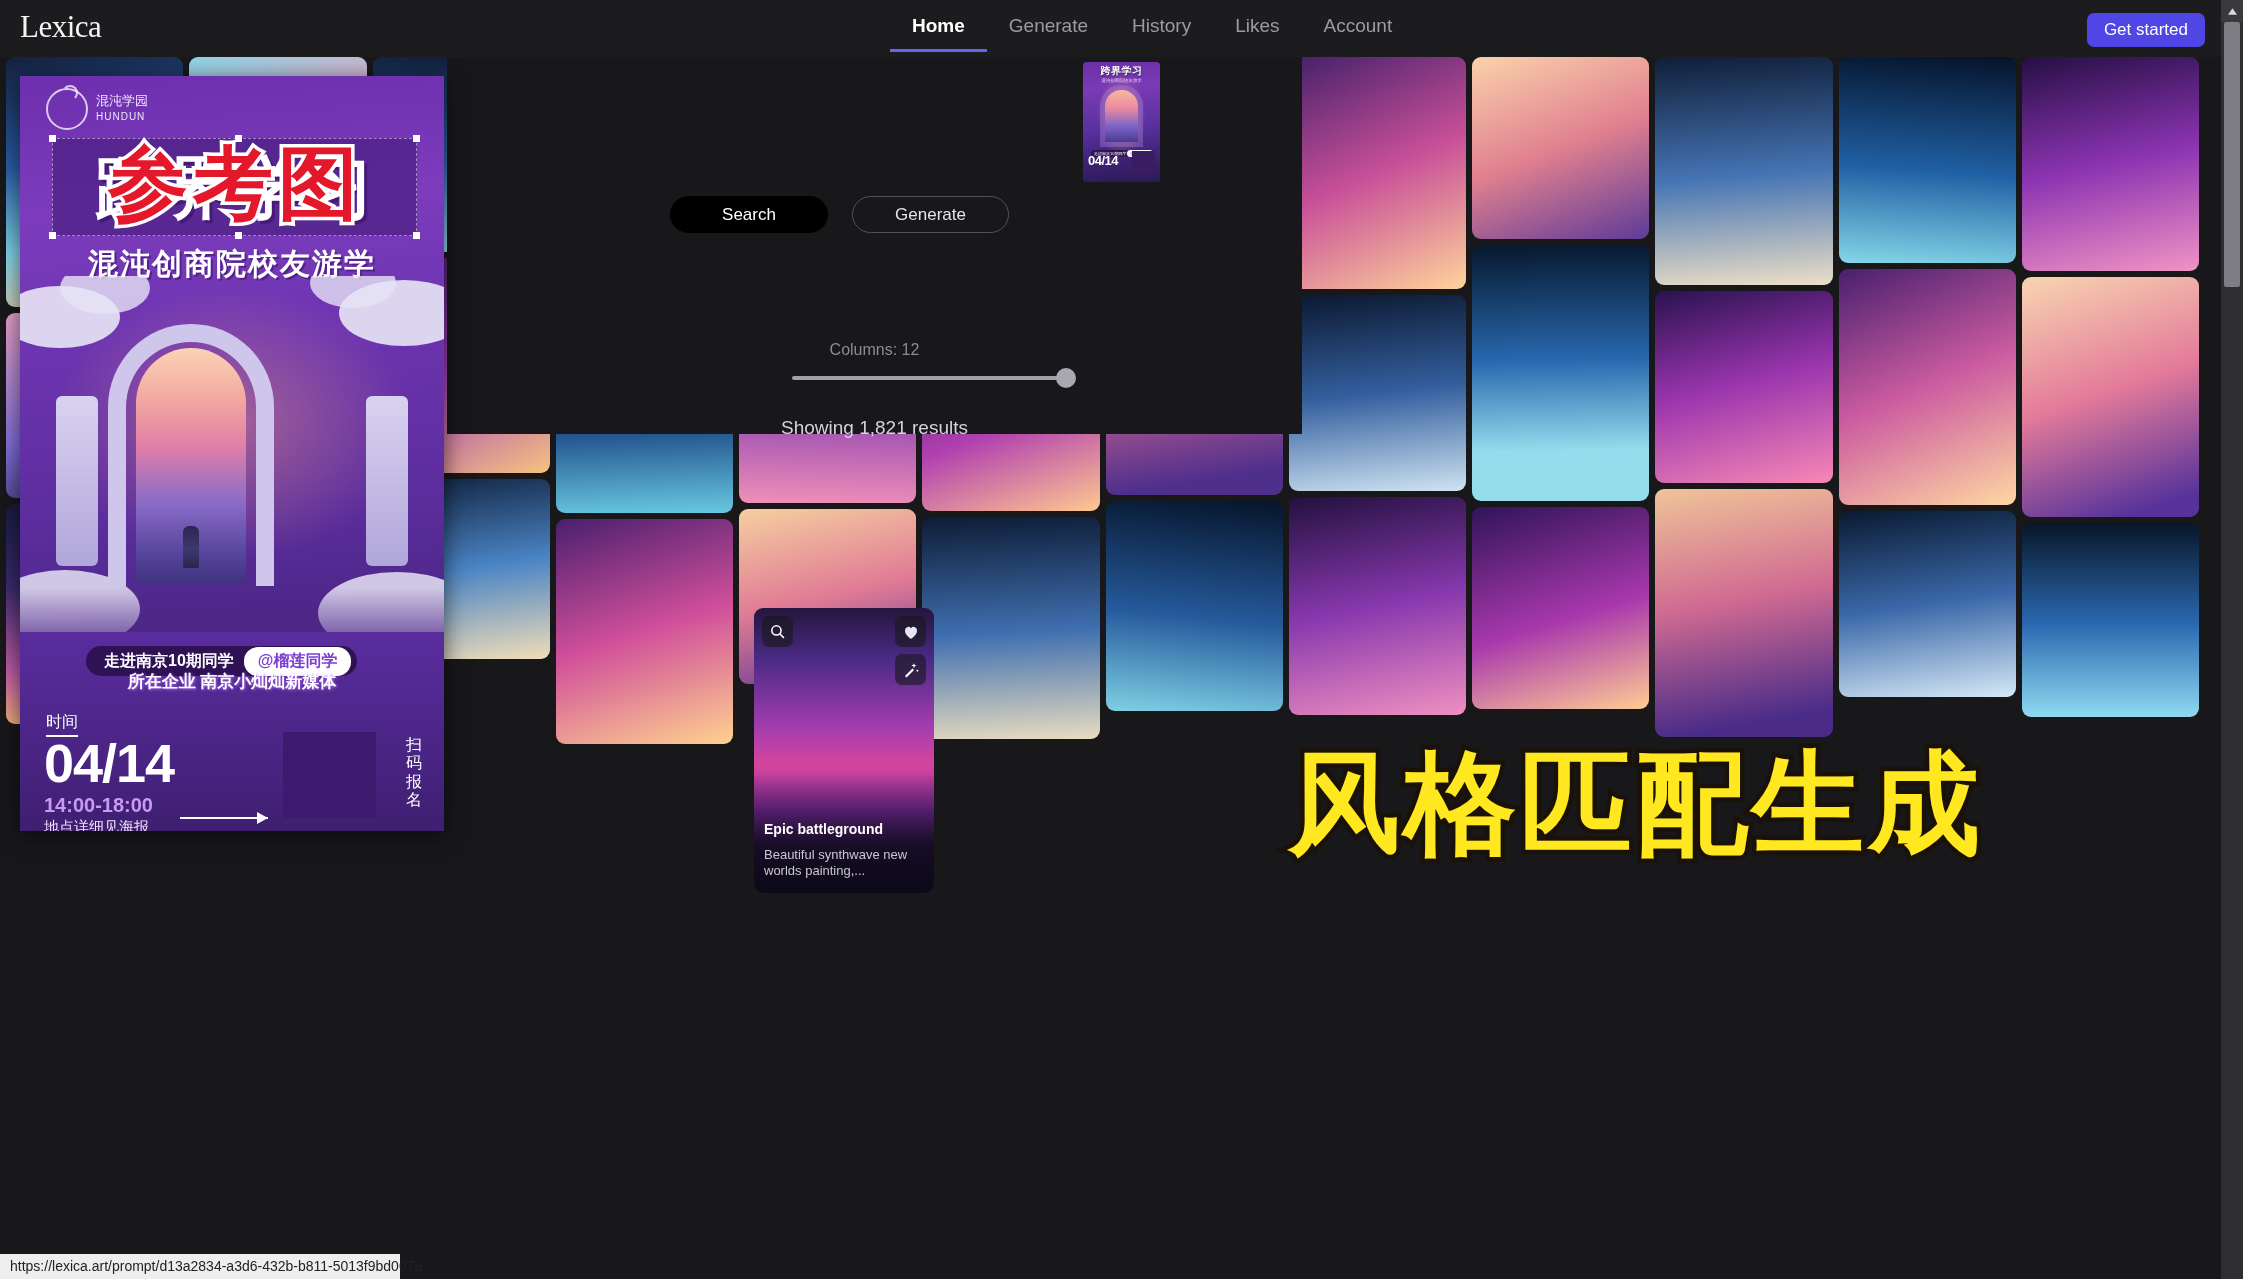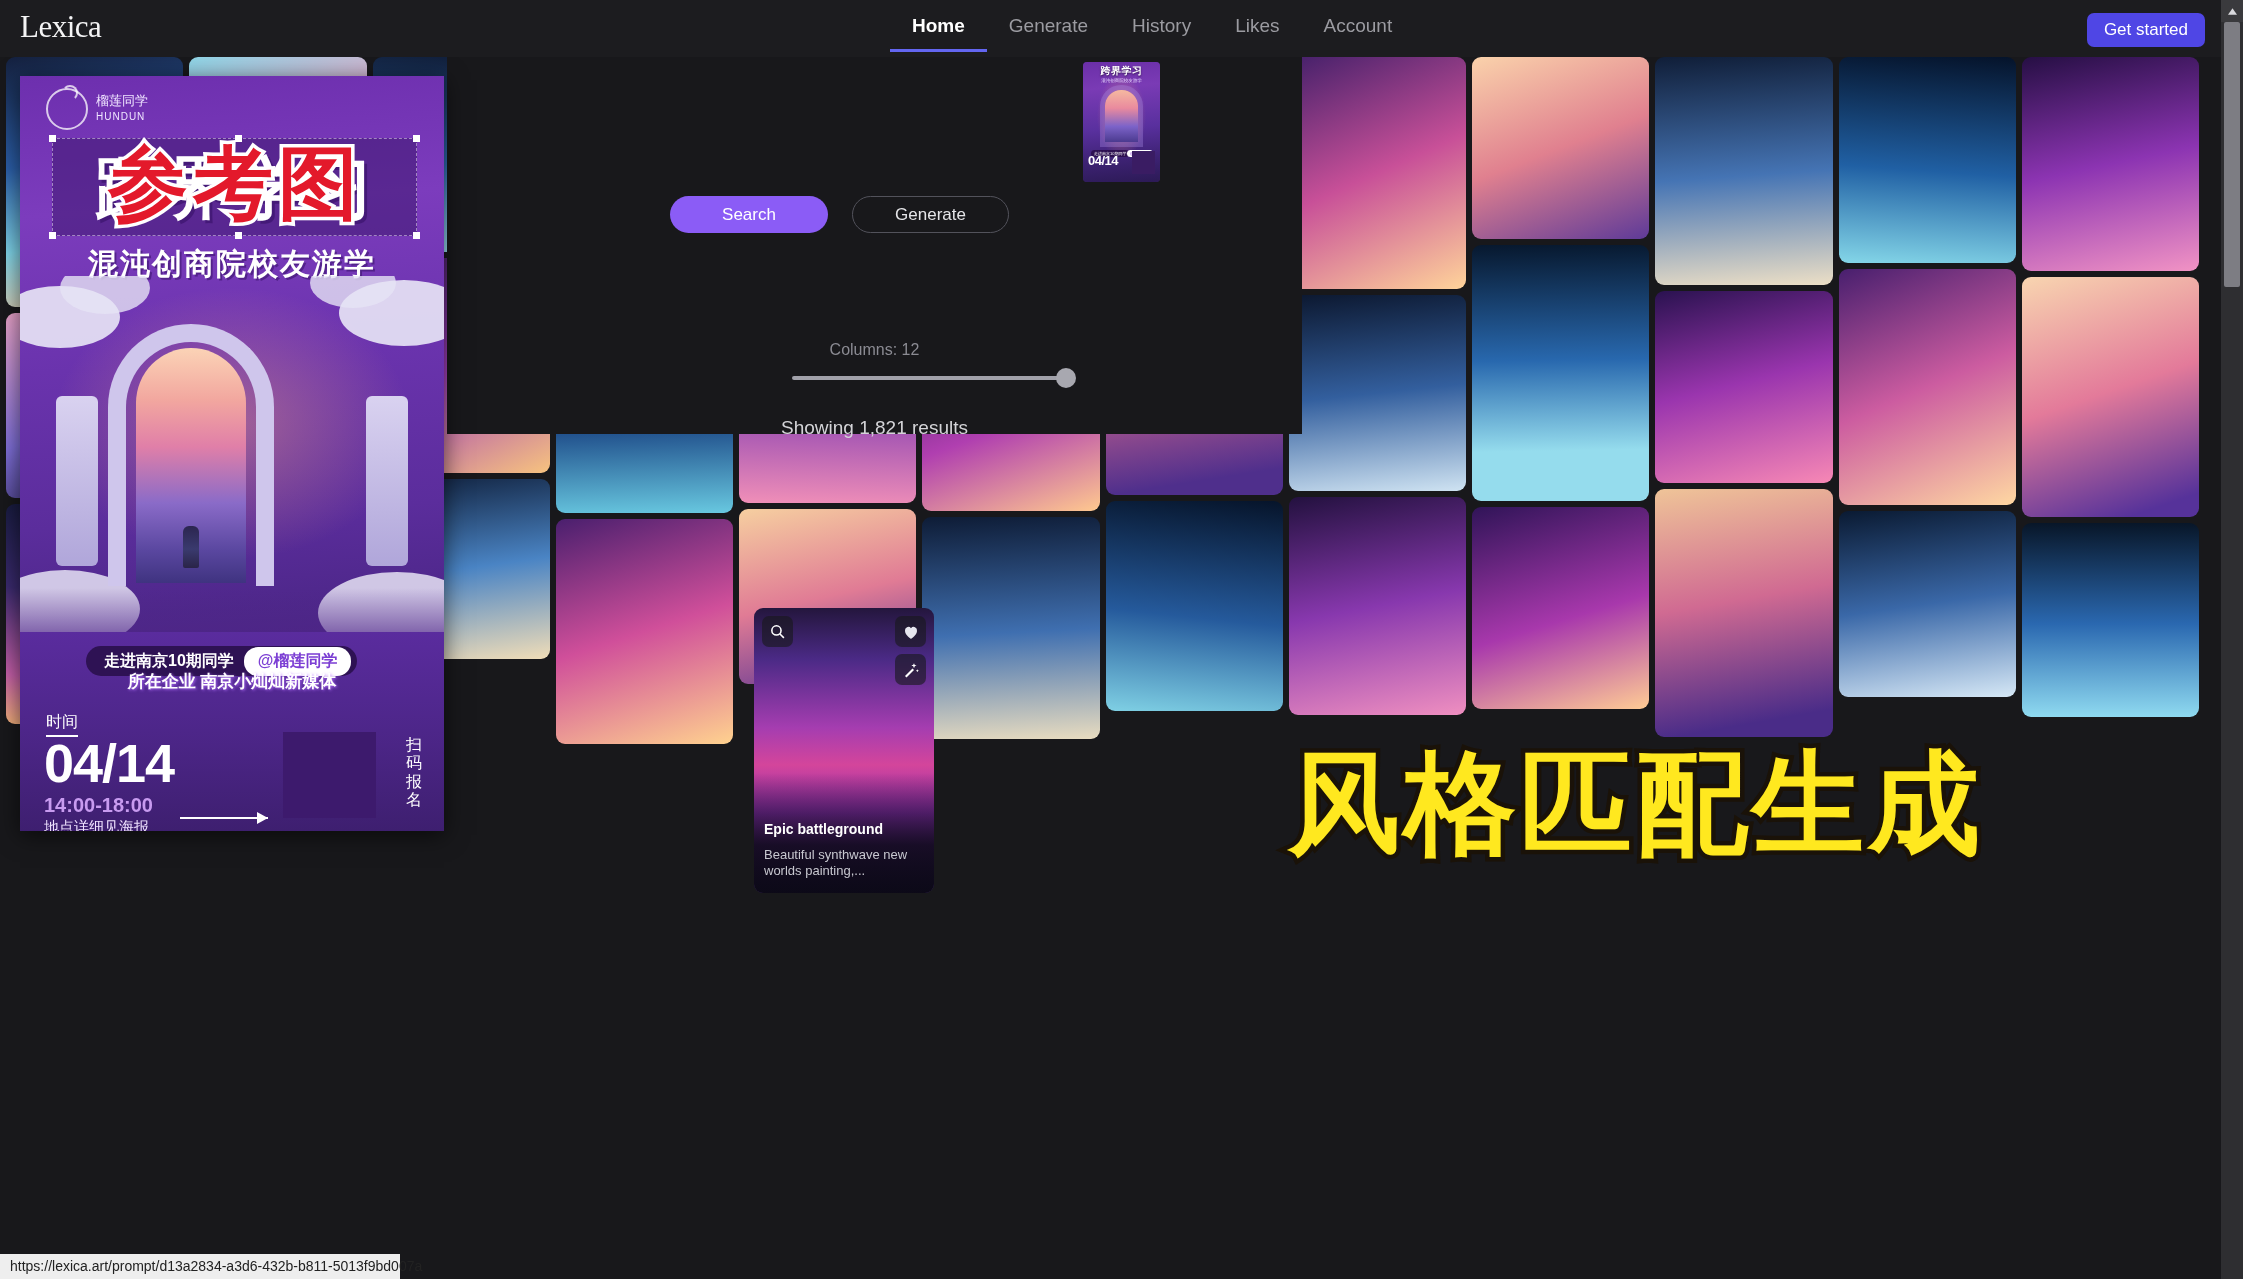--- a/index.html
+++ b/index.html
@@ -99,21 +99,21 @@
     font-size:4px; color:#8b3fd8; background:#fff;
     padding:1px 3px; border-radius:4px; font-weight:700;
   }
 
   #btnrow {
     position: absolute; left: 223px; top: 139px;
     display: flex; gap: 24px;
   }
   #search-btn {
     width: 158px; height: 37px; border-radius: 19px;
-    background: #8b5cf6; color: #fff;
+    background: #000000; color: #fff;
     font-size: 17px; border: none; cursor: pointer;
   }
   #generate-btn {
     width: 157px; height: 37px; border-radius: 19px;
     background: transparent; color: #e5e5e8;
     font-size: 17px; border: 1px solid #52525b; cursor: pointer;
   }
 
   #columns-label {
     position: absolute; left: 0; right: 0; top: 284px;
@@ -507,21 +507,21 @@
   <div id="slider-track">
     <div id="slider-thumb"></div>
   </div>
 
   <div id="results-count">Showing 1,821 results</div>
 </div>
 
 <div id="refposter">
   <div id="rp-logo"></div>
   <div id="rp-brand">
-    <span>榴莲同学</span>
+    <span>混沌学园</span>
     <small>HUNDUN</small>
   </div>
 
   <div id="rp-titlebox">
     <div class="handle" style="left:-4px;top:-4px"></div>
     <div class="handle" style="left:50%;top:-4px"></div>
     <div class="handle" style="right:-4px;top:-4px"></div>
     <div class="handle" style="left:-4px;bottom:-4px"></div>
     <div class="handle" style="left:50%;bottom:-4px"></div>
     <div class="handle" style="right:-4px;bottom:-4px"></div>

